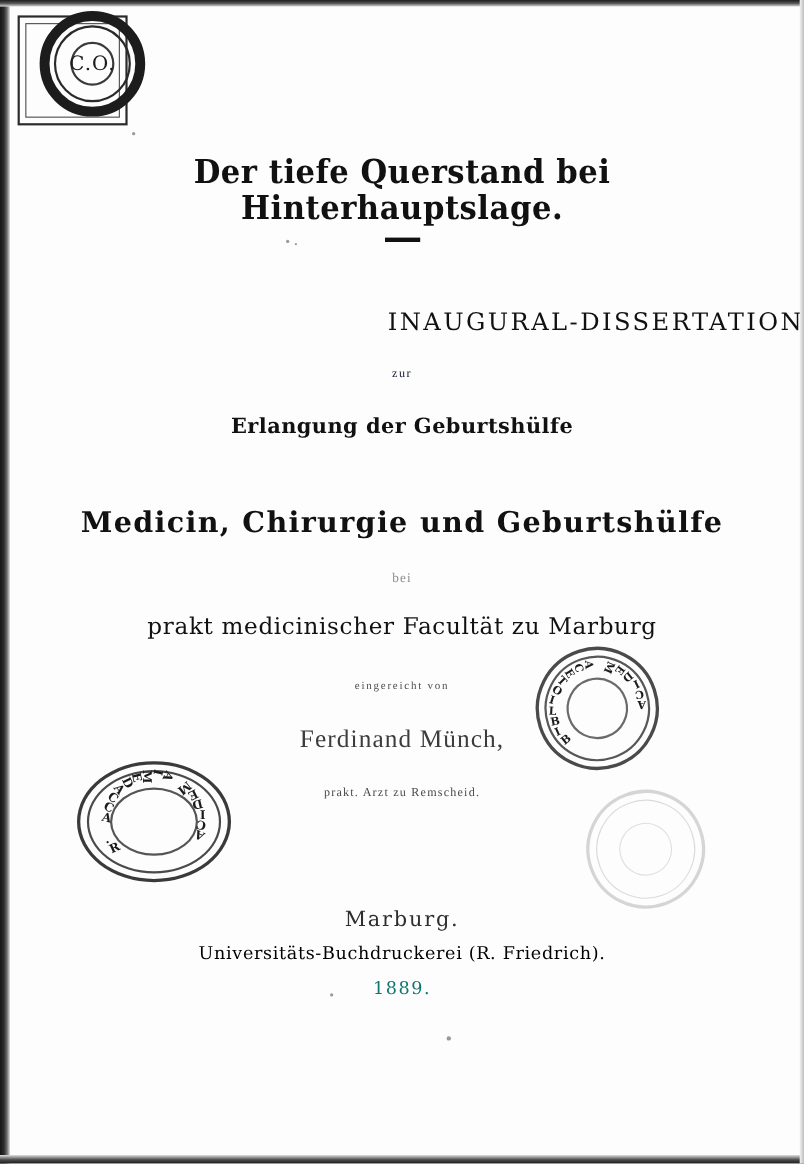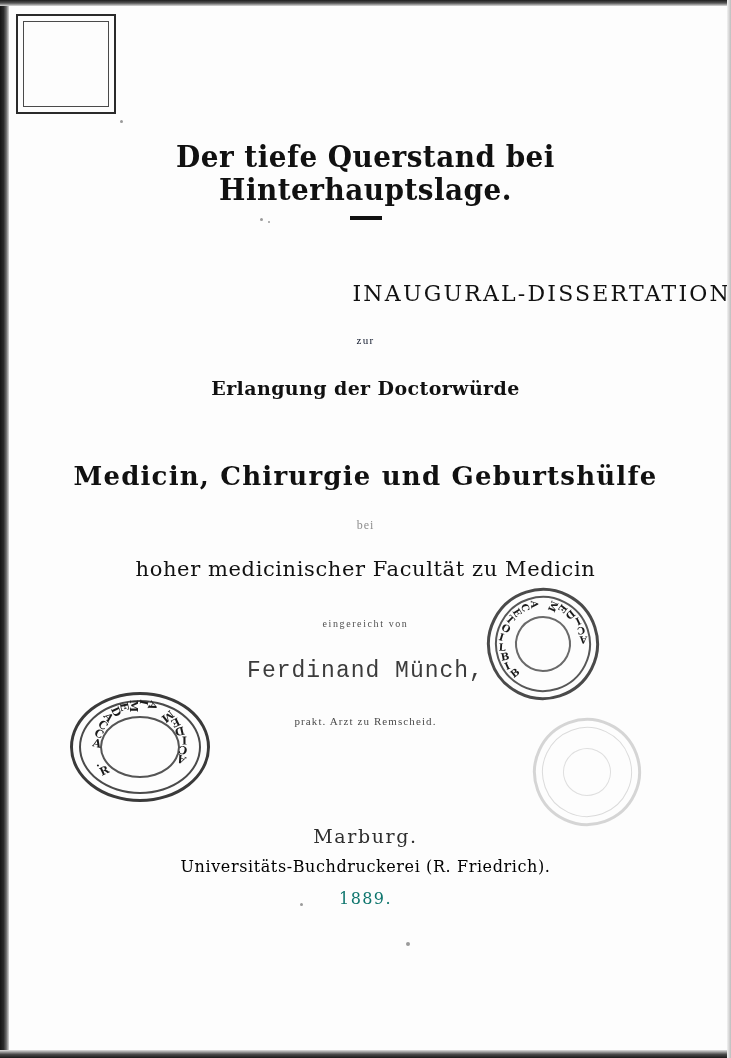--- a/index.html
+++ b/index.html
@@ -123,21 +123,21 @@
     top: 618px;
     font-size: 10px;
     letter-spacing: 1.6px;
     color: #4f4f4f;
   }
   .author {
     top: 659px;
     font-size: 23px;
     letter-spacing: 1px;
     color: #3c3c3c;
-    font-family: Liberation Mono, monospace;
+    font-family: Liberation Serif, serif;
   }
   .author-sub {
     top: 690px;
     font-size: 11px;
     letter-spacing: 1.1px;
     color: #4a4a4a;
     margin-top: 25px;
   }
   .city {
     top: 826px;
@@ -273,40 +273,46 @@
 
 <div class="page">
 
   <div class="paper"></div>
 
   <div class="tblock title">Der tiefe Querstand bei Hinterhauptslage.</div>
   <div class="rule"></div>
 
   <div class="tblock dissertation">INAUGURAL-DISSERTATION</div>
   <div class="tblock zur">zur</div>
-  <div class="tblock erlangung">Erlangung der Doctorwürde</div>
+  <div class="tblock erlangung">Erlangung der Geburtshülfe</div>
   <div class="tblock fields">Medicin, Chirurgie und Geburtshülfe</div>
   <div class="tblock bei">bei</div>
-  <div class="tblock faculty">hoher medicinischer Facultät zu Medicin</div>
+  <div class="tblock faculty">prakt medicinischer Facultät zu Marburg</div>
   <div class="tblock eingereicht">eingereicht von</div>
   <div class="tblock author">Ferdinand Münch,</div>
   <div class="tblock author-sub">prakt. Arzt zu Remscheid.</div>
 
   <div class="tblock city">Marburg.</div>
   <div class="tblock printer">Universitäts-Buchdruckerei (R. Friedrich).</div>
   <div class="tblock year">1889.</div>
 
   <div class="speck" style="left:260px; top:218px; width:3px; height:3px;"></div>
   <div class="speck" style="left:268px; top:221px; width:2px; height:2px;"></div>
   <div class="speck" style="left:300px; top:903px; width:3px; height:3px;"></div>
   <div class="speck" style="left:406px; top:942px; width:4px; height:4px;"></div>
   <div class="speck" style="left:120px; top:120px; width:3px; height:3px;"></div>
 
   <div class="stamp stamp-square"></div>
 
+  <div class="stamp stamp-round-top">
+    <div class="ring ring-outer"></div>
+    <div class="ring ring-mid"></div>
+    <div class="ring ring-inner"></div>
+    <div class="stamp-cores">C.O.</div>
+  </div>
 
   <div class="stamp stamp-accademia">
     <div class="ring ring-outer"></div>
     <div class="ring ring-mid"></div>
     <div class="ring ring-inner"></div>
     <div class="circ-text" id="acc-text">
         <span style="font-size: 11px; transform: rotate(-115deg) translate(0px, -47px) rotate(90deg);">R</span>
         <span style="font-size: 11px; transform: rotate(-102.222deg) translate(0px, -47px) rotate(90deg);">.</span>
         <span style="font-size: 11px; transform: rotate(-89.4444deg) translate(0px, -47px) rotate(90deg);"> </span>
         <span style="font-size: 11px; transform: rotate(-76.6667deg) translate(0px, -47px) rotate(90deg);">A</span>

